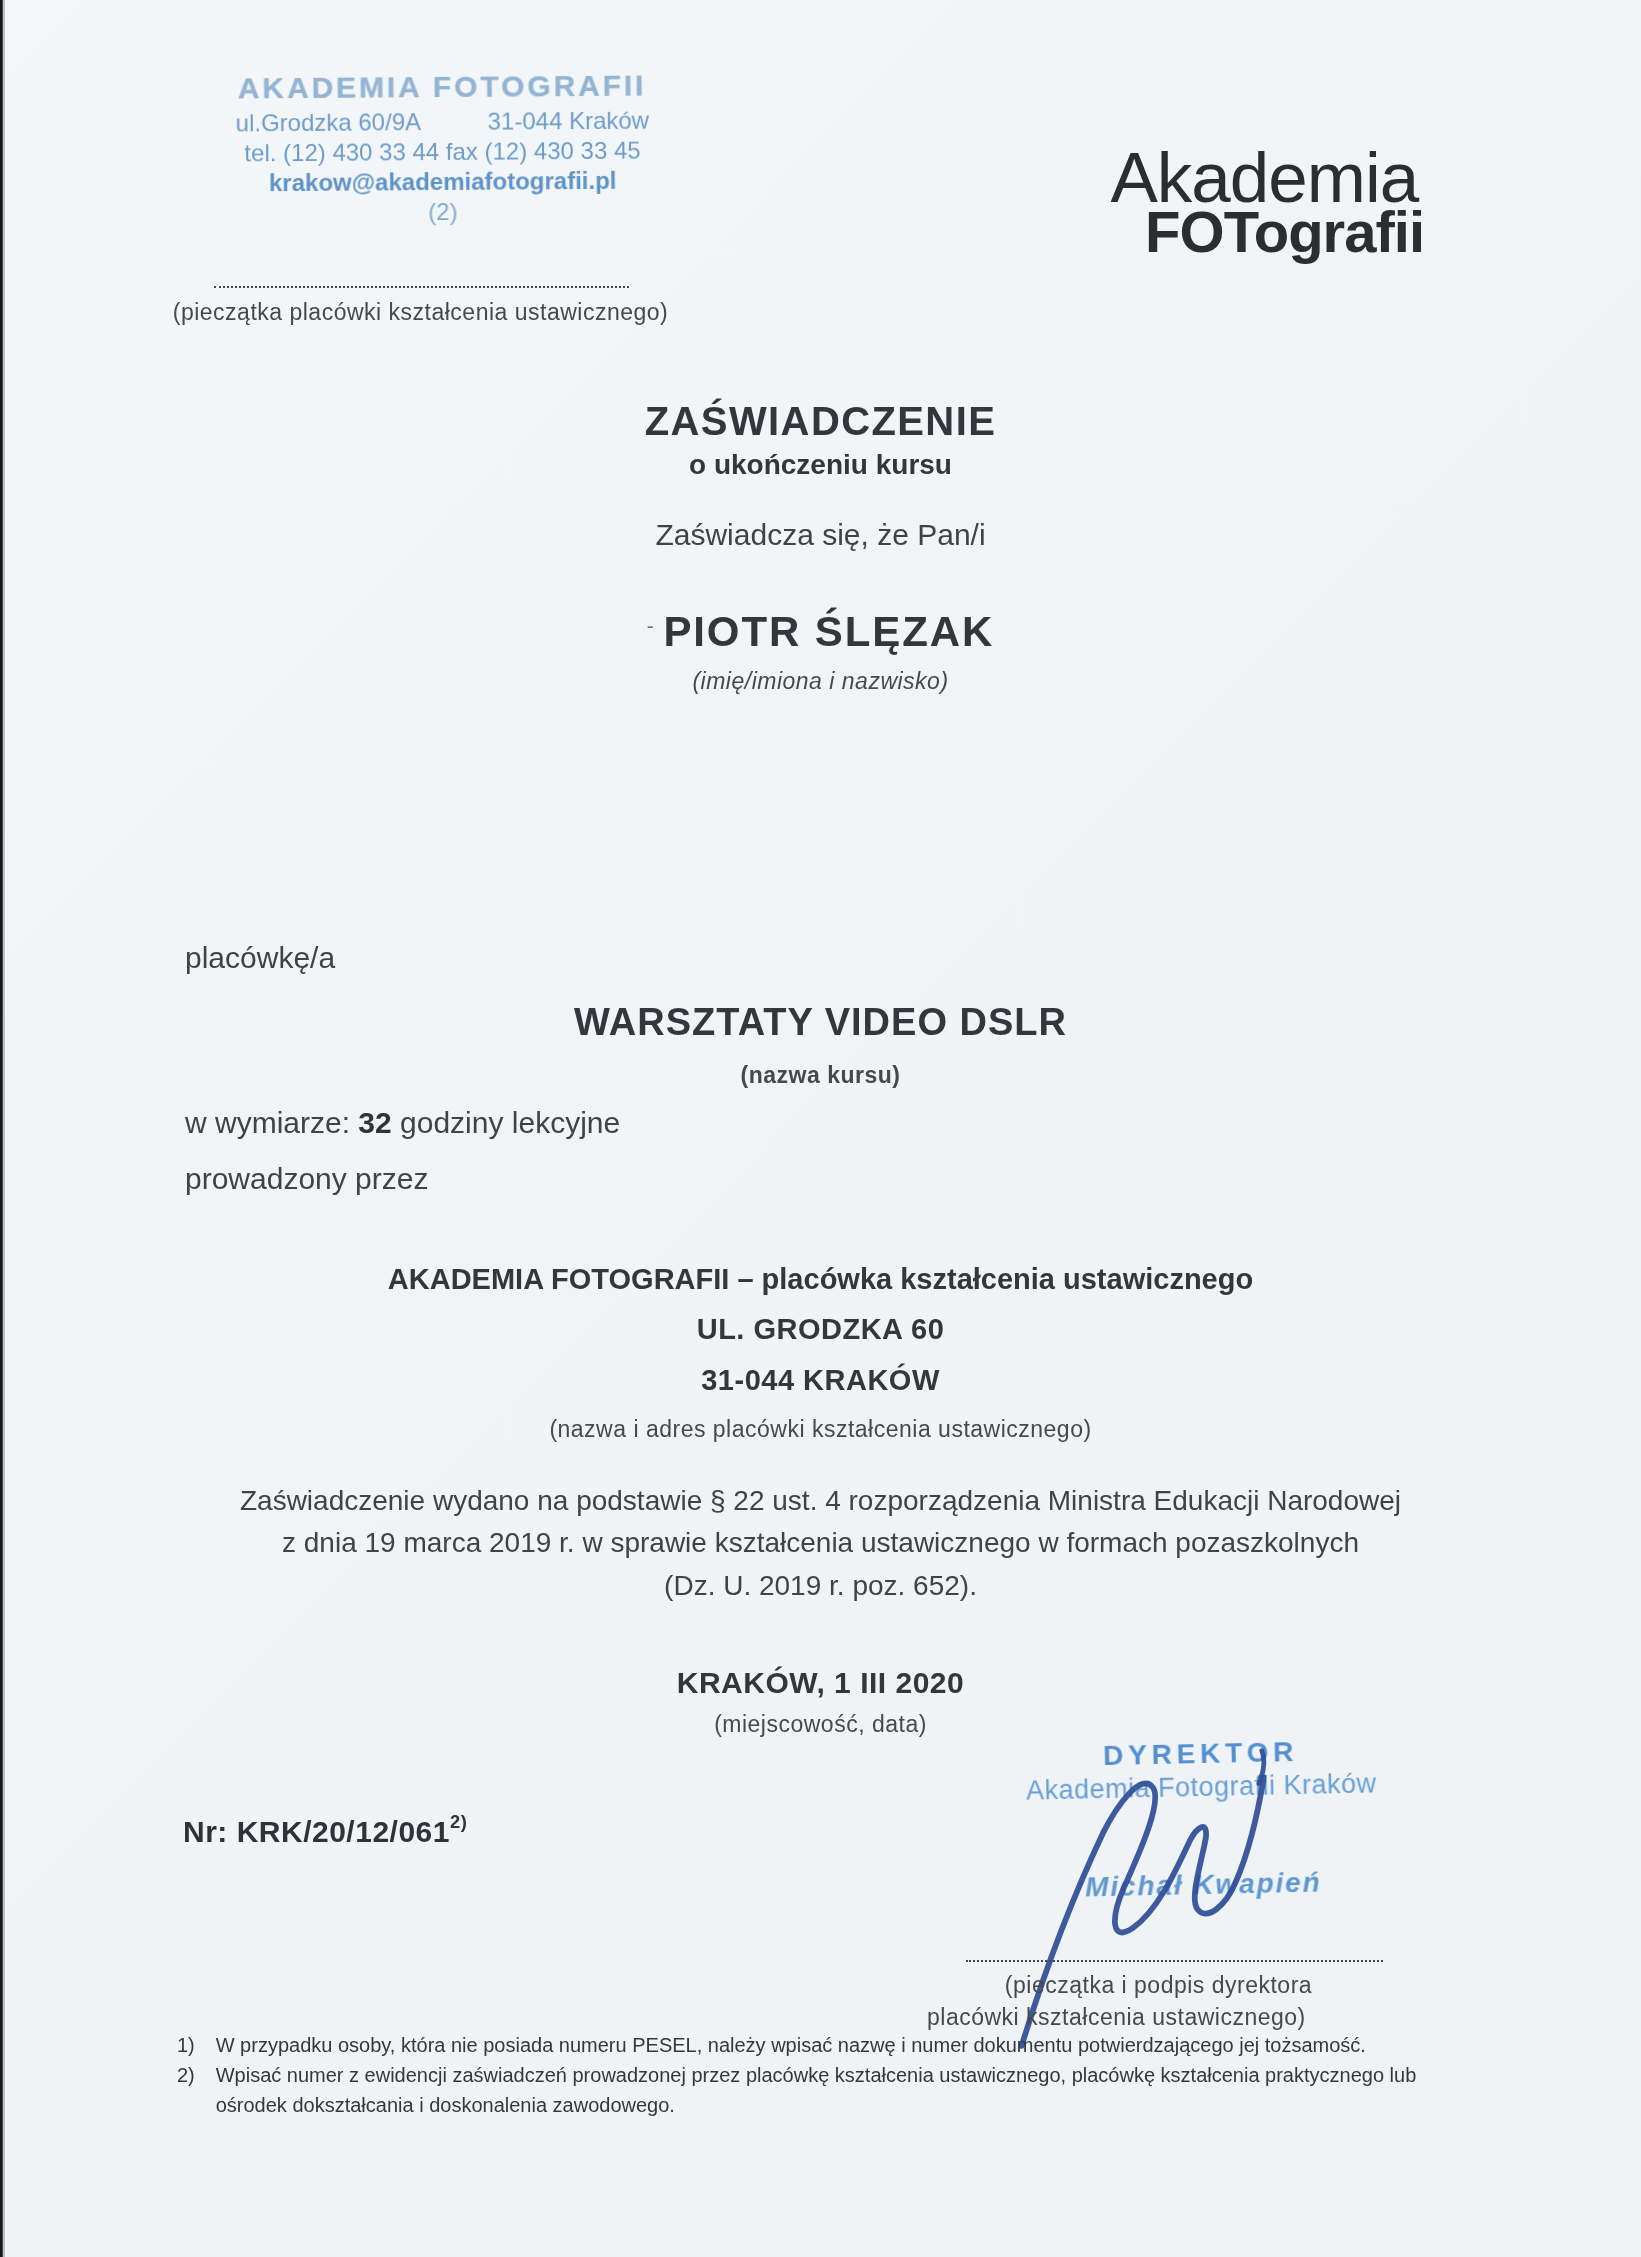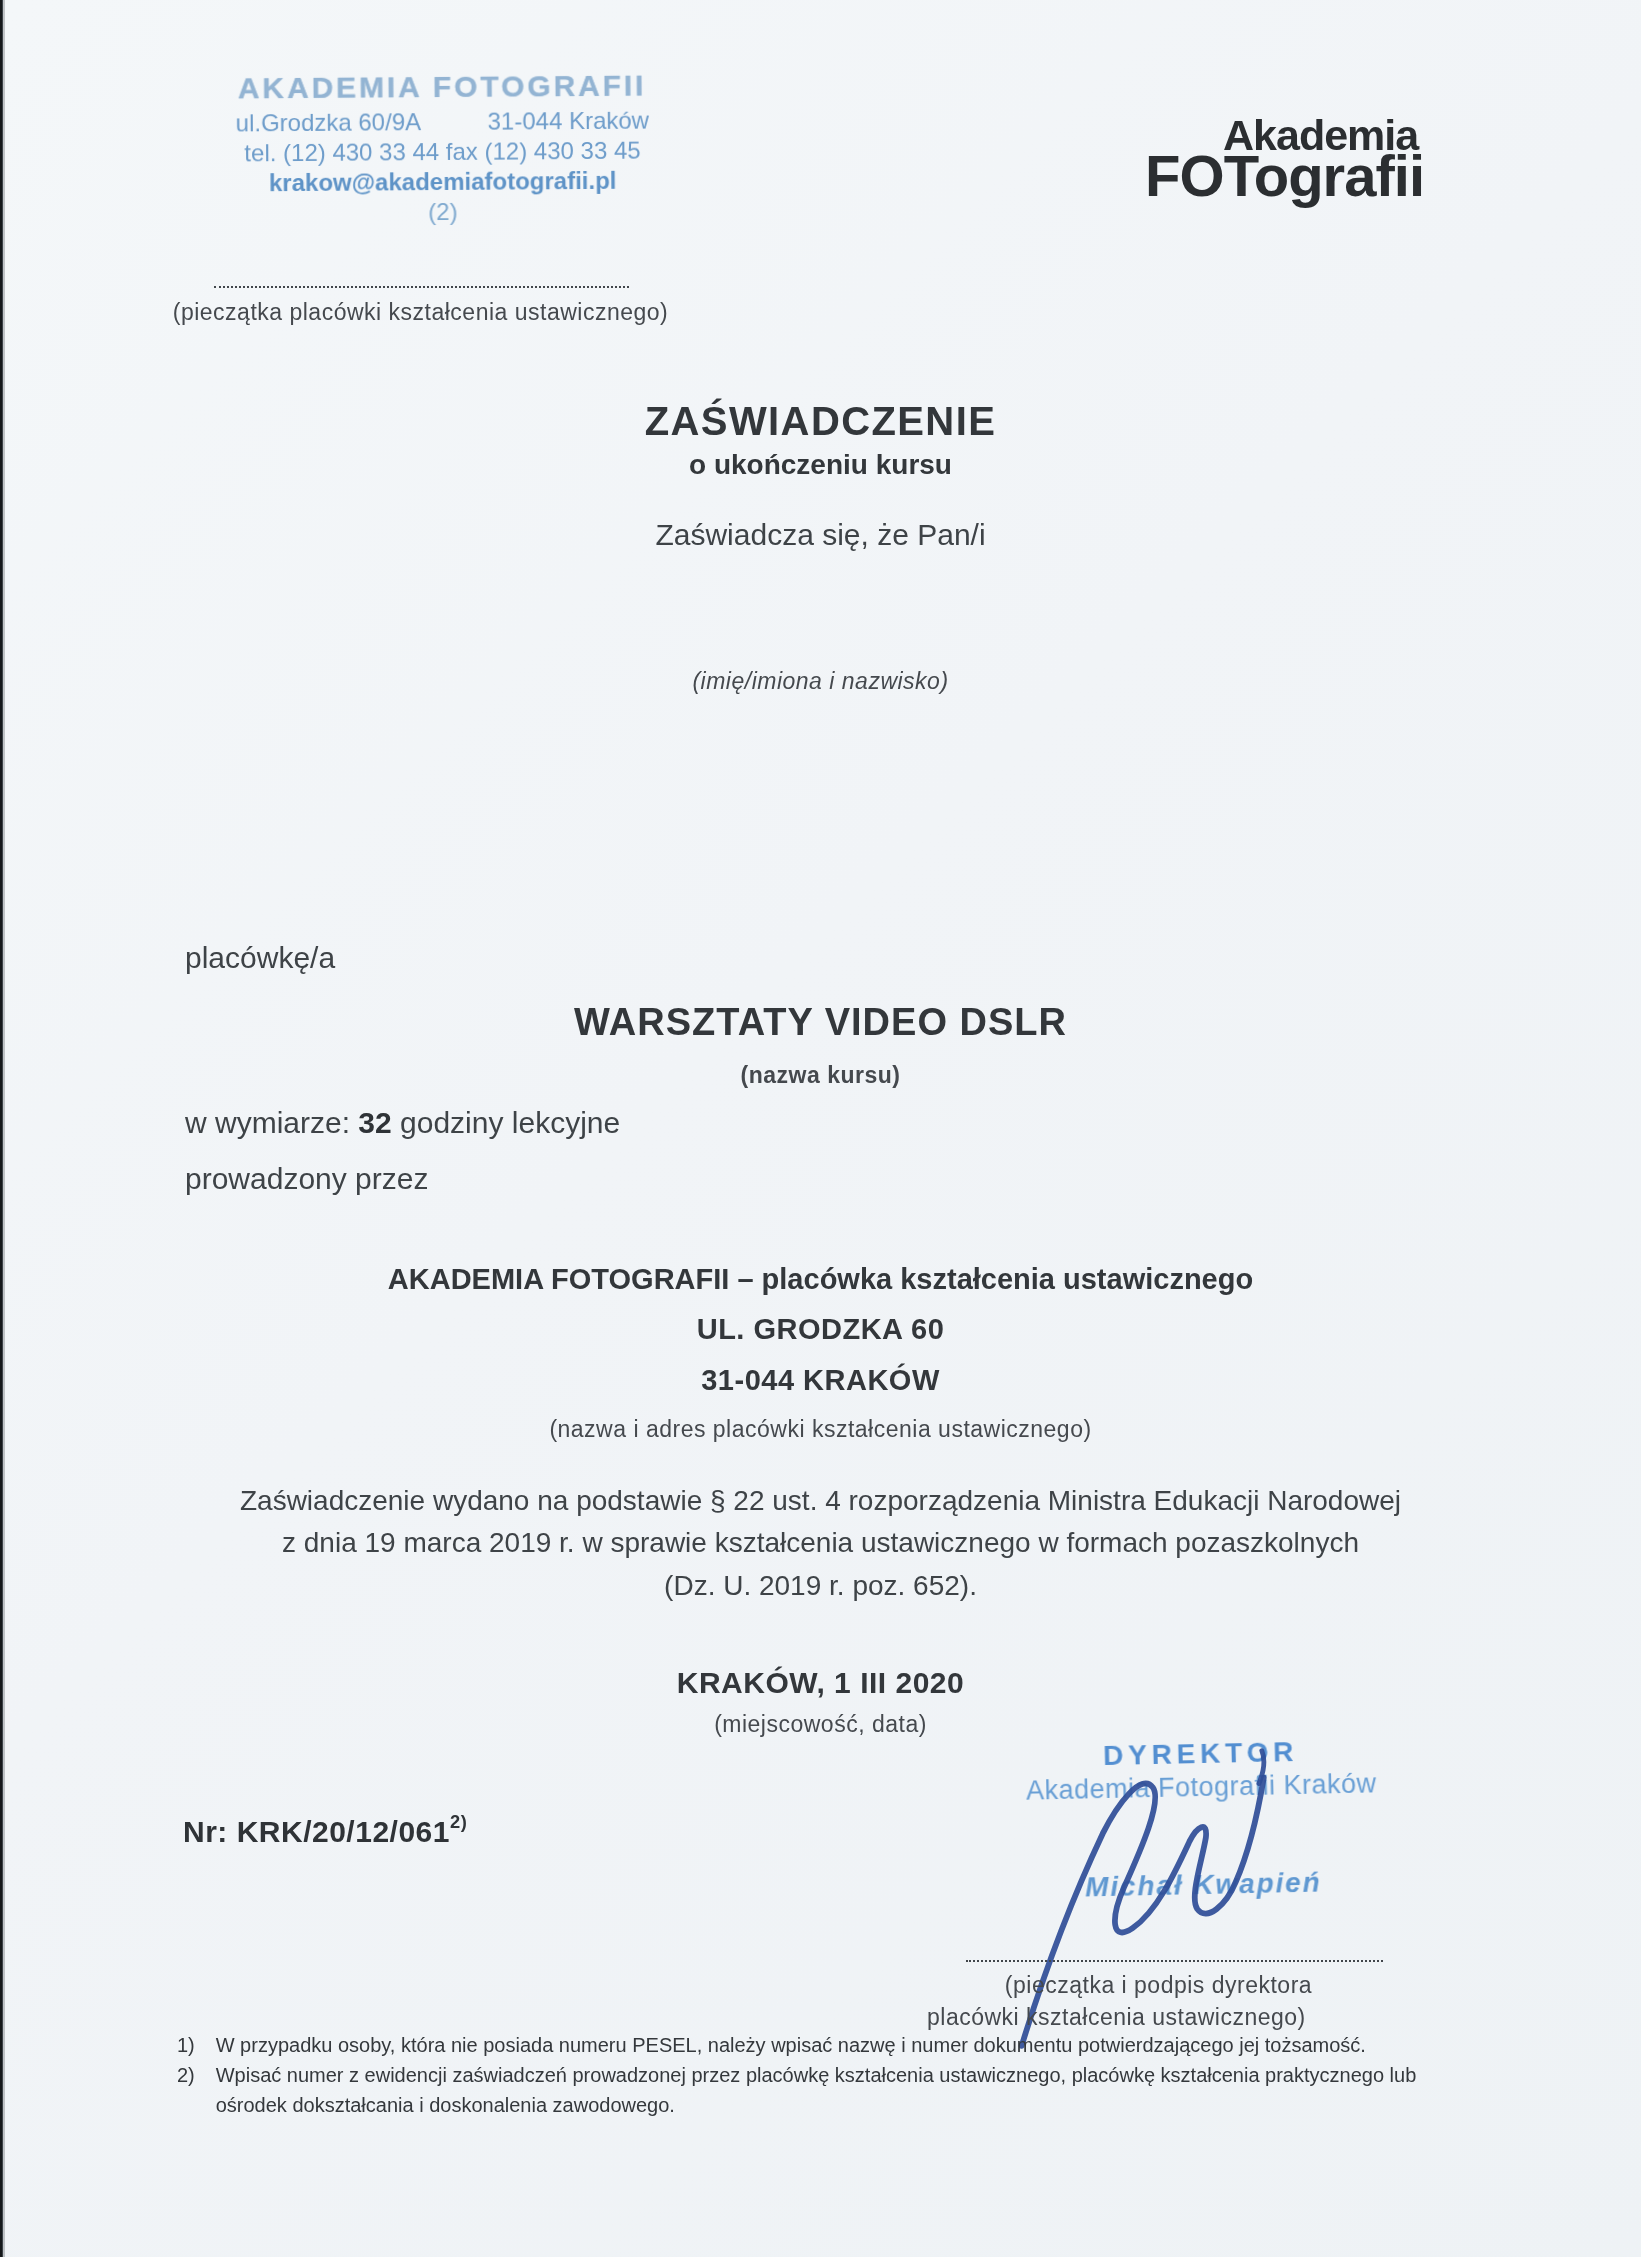--- a/index.html
+++ b/index.html
@@ -40,21 +40,21 @@
   }
   .corner-stamp .cs-line{font-size:24px;color:#6d9cca;margin-bottom:1.9px;}
   .corner-stamp .cs-mail{font-size:24px;color:#5e93c7;font-weight:bold;margin-bottom:1.9px;}
   .corner-stamp .cs-num{font-size:24px;color:#7fa9cf;}
 
   
   .logo{
     left:1057px;top:114px;width:367px;text-align:right;
     color:#2b2e31;line-height:1;
   }
-  .logo .l1{font-size:43px;font-weight:bold;letter-spacing:-1px;padding-right:5.8px;}
+  .logo .l1{font-size:71px;font-weight:normal;letter-spacing:-1px;padding-right:5.8px;margin-top:28px;}
   .logo .l2{font-size:58px;font-weight:bold;letter-spacing:-1px;margin-top:-9.7px;}
 
   .dotted{border-bottom:2.9px dotted #41464b;height:0;}
   .div1{left:214px;top:286px;width:415px;}
   .div2{left:966px;top:1960px;width:417px;}
 
   .caption{font-size:23px;color:#45494e;letter-spacing:0.5px;}
   .stamp-caption{left:126px;top:299px;width:589px;text-align:center;}
 
   .title-main{top:399px;font-size:40px;font-weight:bold;letter-spacing:1.4px;color:#33373b;}
@@ -130,20 +130,21 @@
     <div class="l2">FOTografii</div>
   </div>
 
   <div class="abs dotted div1"></div>
   <div class="abs caption stamp-caption">(pieczątka placówki kształcenia ustawicznego)</div>
 
   <div class="abs center title-main">ZAŚWIADCZENIE</div>
   <div class="abs center title-sub">o ukończeniu kursu</div>
   <div class="abs center title-intro">Zaświadcza się, że Pan/i</div>
 
+  <div class="abs center person-name"><span class="premark">-</span><span>PIOTR ŚLĘZAK</span></div>
   <div class="abs center caption person-caption">(imię/imiona i nazwisko)</div>
 
   <div class="abs left-col completed">placówkę/a</div>
   <div class="abs center course-name">WARSZTATY VIDEO DSLR</div>
   <div class="abs center caption course-caption">(nazwa kursu)</div>
   <div class="abs left-col hours"><span>w wymiarze: </span><b>32</b><span> godziny lekcyjne</span></div>
   <div class="abs left-col conducted">prowadzony przez</div>
 
   <div class="abs center inst1">AKADEMIA FOTOGRAFII – placówka kształcenia ustawicznego</div>
   <div class="abs center inst2">UL. GRODZKA 60</div>

